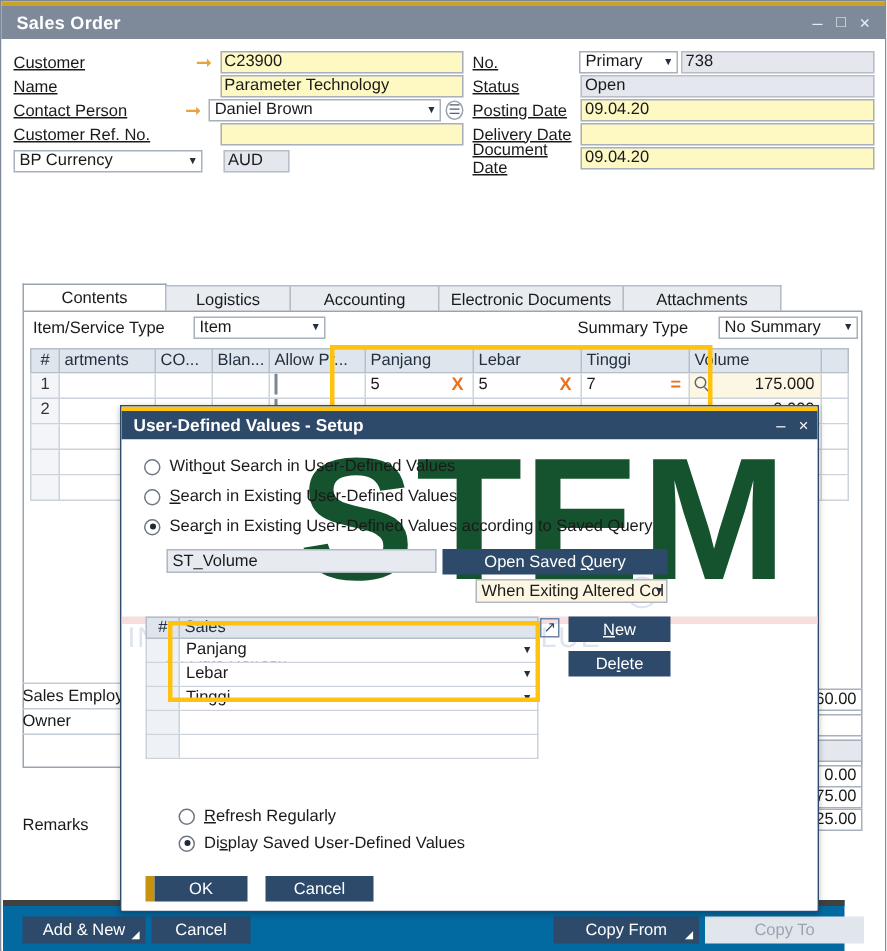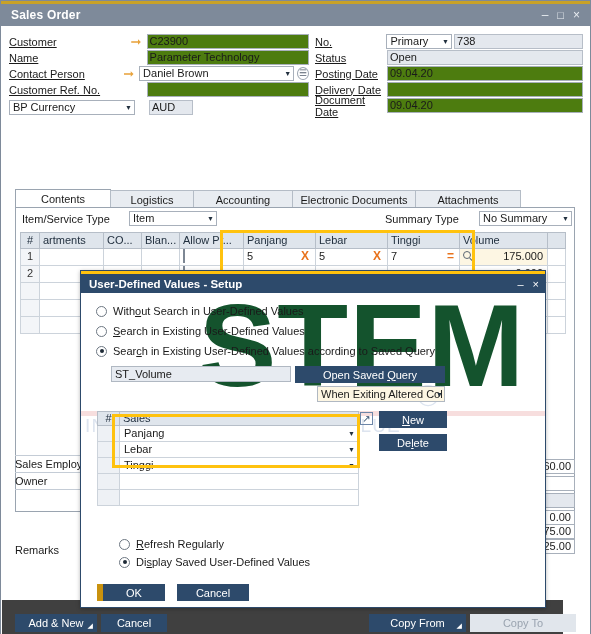--- a/index.html
+++ b/index.html
@@ -39,21 +39,21 @@
   .fcol.left { left: 8px; width: 300px; }
   .fcol.right { left: 314px; width: 268px; }
   .frow { display: flex; align-items: center; height: 15px; margin-bottom: 1px; }
   .flabel { width: 126px; font-size: 11px; color: #1a1a1a; text-decoration: underline; }
   .flabel.r { width: 72px; }
   .arrow-ico {
     width: 14px; margin-right: 4px; color: #e8a33d;
     font-size: 13px; line-height: 11px; text-align: center;
   }
   .fi {
-    height: 15px; border: 1px solid #a8b0bb; background: #4d7c0f;
+    height: 15px; border: 1px solid #a8b0bb; background: #fef9c3;
     font-size: 11px; padding: 0 2px; line-height: 13px;
     color: #1a1a1a; overflow: hidden; white-space: nowrap;
   }
   .fi.ro { background: #e4e8ee; border-color: #b7bec8; }
   .fi.w170 { width: 170px; }
   .fi.w60 { width: 44px; }
   .fi.w130 { width: 130px; }
   .fi.w196 { width: 196px; }
   .sel {
     height: 15px; border: 1px solid #a8b0bb; background: #ffffff;
@@ -161,21 +161,21 @@
 
   
   .tot { position: absolute; border: 1px solid #a8b0bb; background: #ffffff;
          font-size: 11px; text-align: right; padding-right: 3px; line-height: 13px;
          height: 15px; overflow: hidden; white-space: nowrap; }
   .tot.ro { background: #e4e8ee; }
 
   
   .btmbar {
     position: absolute; left: 1px; bottom: 1px; width: 561px; height: 34px;
-    background: #404040; border-top: 7px solid #404040;
+    background: #0369a1; border-top: 4px solid #404040;
   }
   .btn {
     background: #2d4a6b; color: #ffffff; font-size: 11px;
     display: inline-flex; align-items: center; justify-content: center;
     height: 18px; border: none; position: absolute;
   }
   .btn.split:after {
     content: "\25E2"; position: absolute; right: 4px; bottom: 2px; font-size: 7px;
   }
   .btn.dis { background: #e1e6ec; color: #9aa4b0; }

